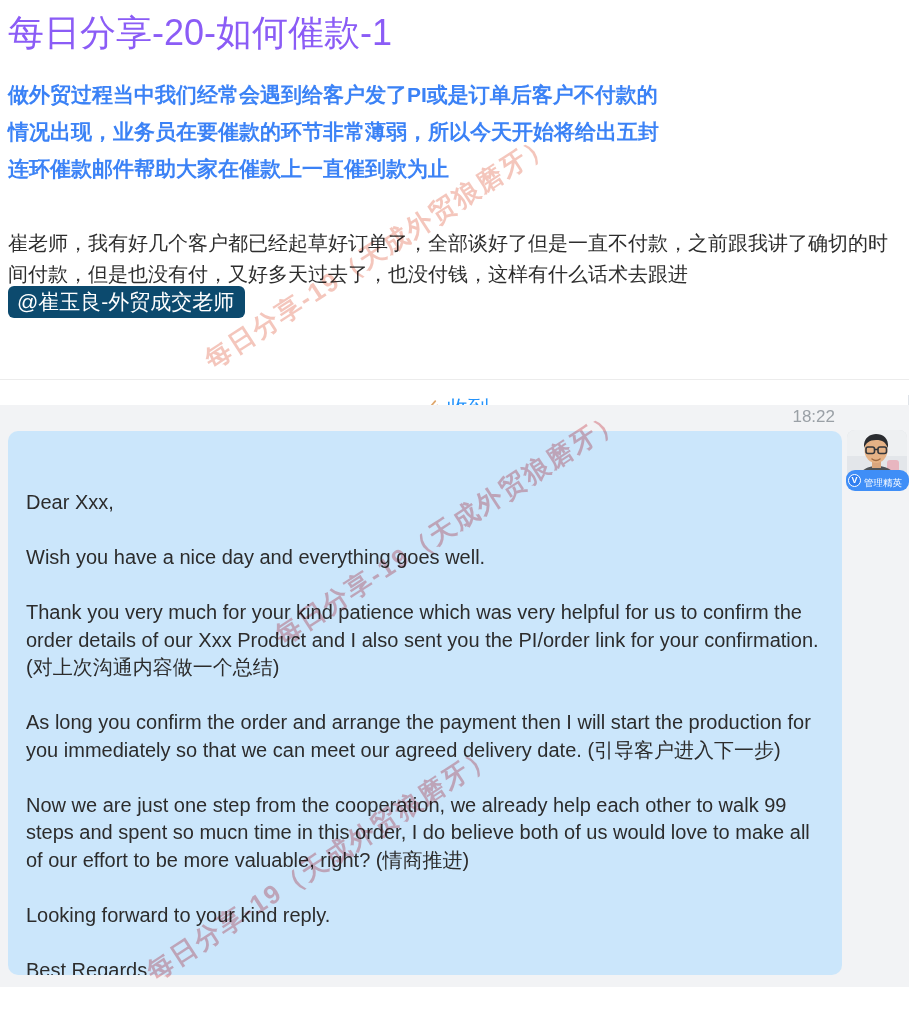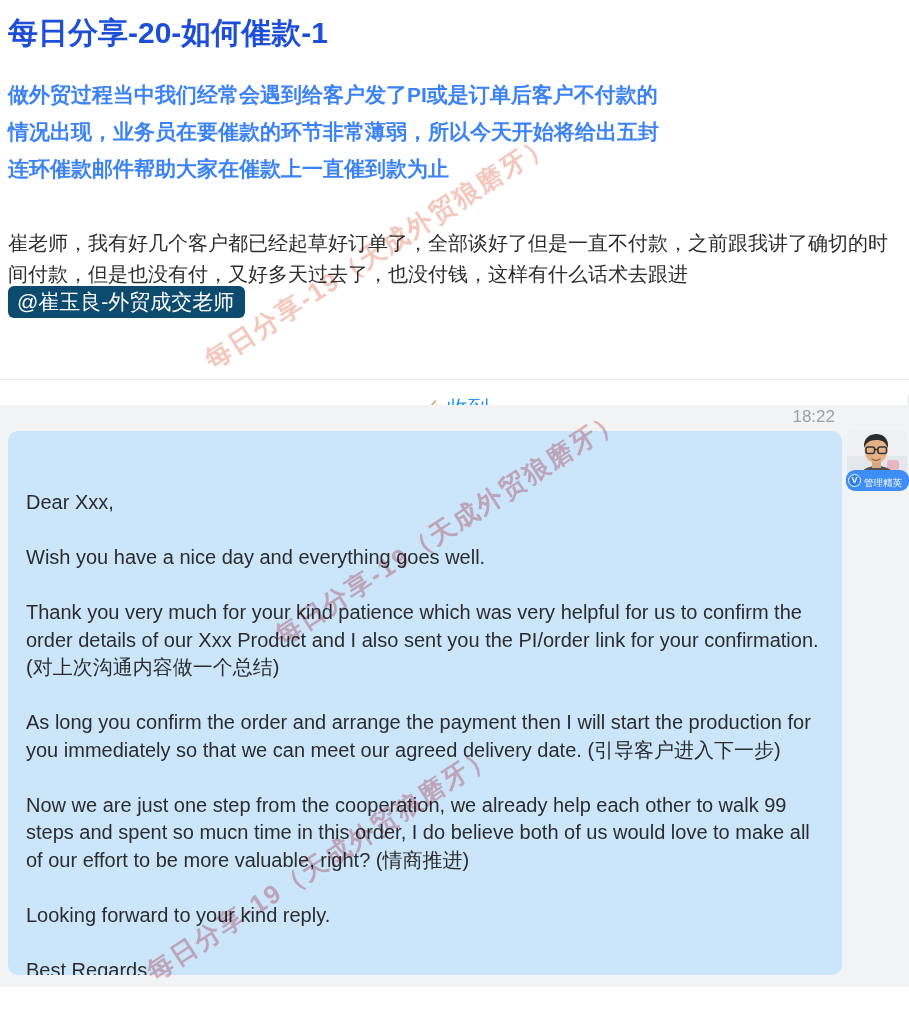--- a/index.html
+++ b/index.html
@@ -5,21 +5,21 @@
   * { margin:0; padding:0; box-sizing:border-box; }
   html,body { background:#fff; }
   .page {
     position:relative; width:909px; height:1024px; overflow:hidden;
     background:#ffffff;
     font-family:"Liberation Sans","DejaVu Sans",sans-serif;
   }
   
   .post-title {
     position:absolute; left:8px; top:14px; width:900px;
-    font-size:30px; line-height:38px; font-weight:700; color:#1d4ed8;
+    font-size:36px; line-height:38px; font-weight:400; color:#8b5cf6;
     white-space:pre-wrap;
   }
   .post-intro {
     position:absolute; left:8px; top:76px; width:901px;
     font-size:21px; line-height:37px; font-weight:700; color:#3b82f6;
     white-space:pre-wrap;
   }
   
   .question-text {
     position:absolute; left:8px; top:228px; width:905px;

